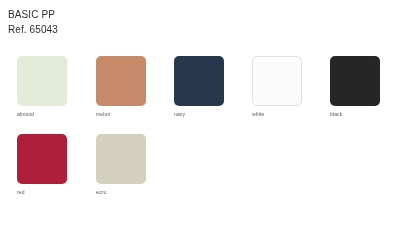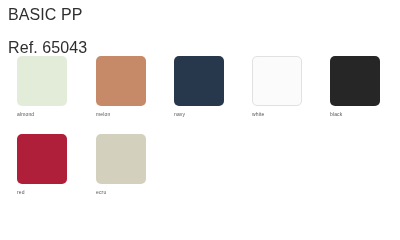--- a/index.html
+++ b/index.html
@@ -21,21 +21,21 @@
     top: 0;
     width: 400px;
     height: 208px;
   }
   .header {
     position: absolute;
     left: 8px;
     top: 7px;
   }
   .header .title-line {
-    font-size: 16px;
+    font-size: 10px;
     line-height: 15px;
     color: #2f2f2f;
     letter-spacing: 0.1px;
     white-space: nowrap;
   }
   .swatch-grid {
     position: absolute;
     left: 0;
     top: 0;
     width: 400px;
@@ -63,21 +63,21 @@
     white-space: nowrap;
   }
 </style>
 </head>
 <body style="background: rgb(255, 255, 255);">
 
 <div id="page">
 
   <div class="header">
     <div class="title-line" style="color: rgb(47, 47, 47);">BASIC PP</div>
-    <div class="title-line" style="color: rgb(47, 47, 47); margin-top: 18px;">Ref. 65043</div>
+    <div class="title-line" style="color: rgb(47, 47, 47);">Ref. 65043</div>
   </div>
 
   <div class="swatch-grid">
       <div class="swatch-cell" style="left: 17px; top: 56px;">
         <div class="swatch-chip" style="background: rgb(227, 236, 217);"></div>
         <div class="swatch-label" style="color: rgb(87, 87, 87);">almond</div>
       </div>
       <div class="swatch-cell" style="left: 96px; top: 56px;">
         <div class="swatch-chip" style="background: rgb(198, 138, 104);"></div>
         <div class="swatch-label" style="color: rgb(87, 87, 87);">melon</div>

